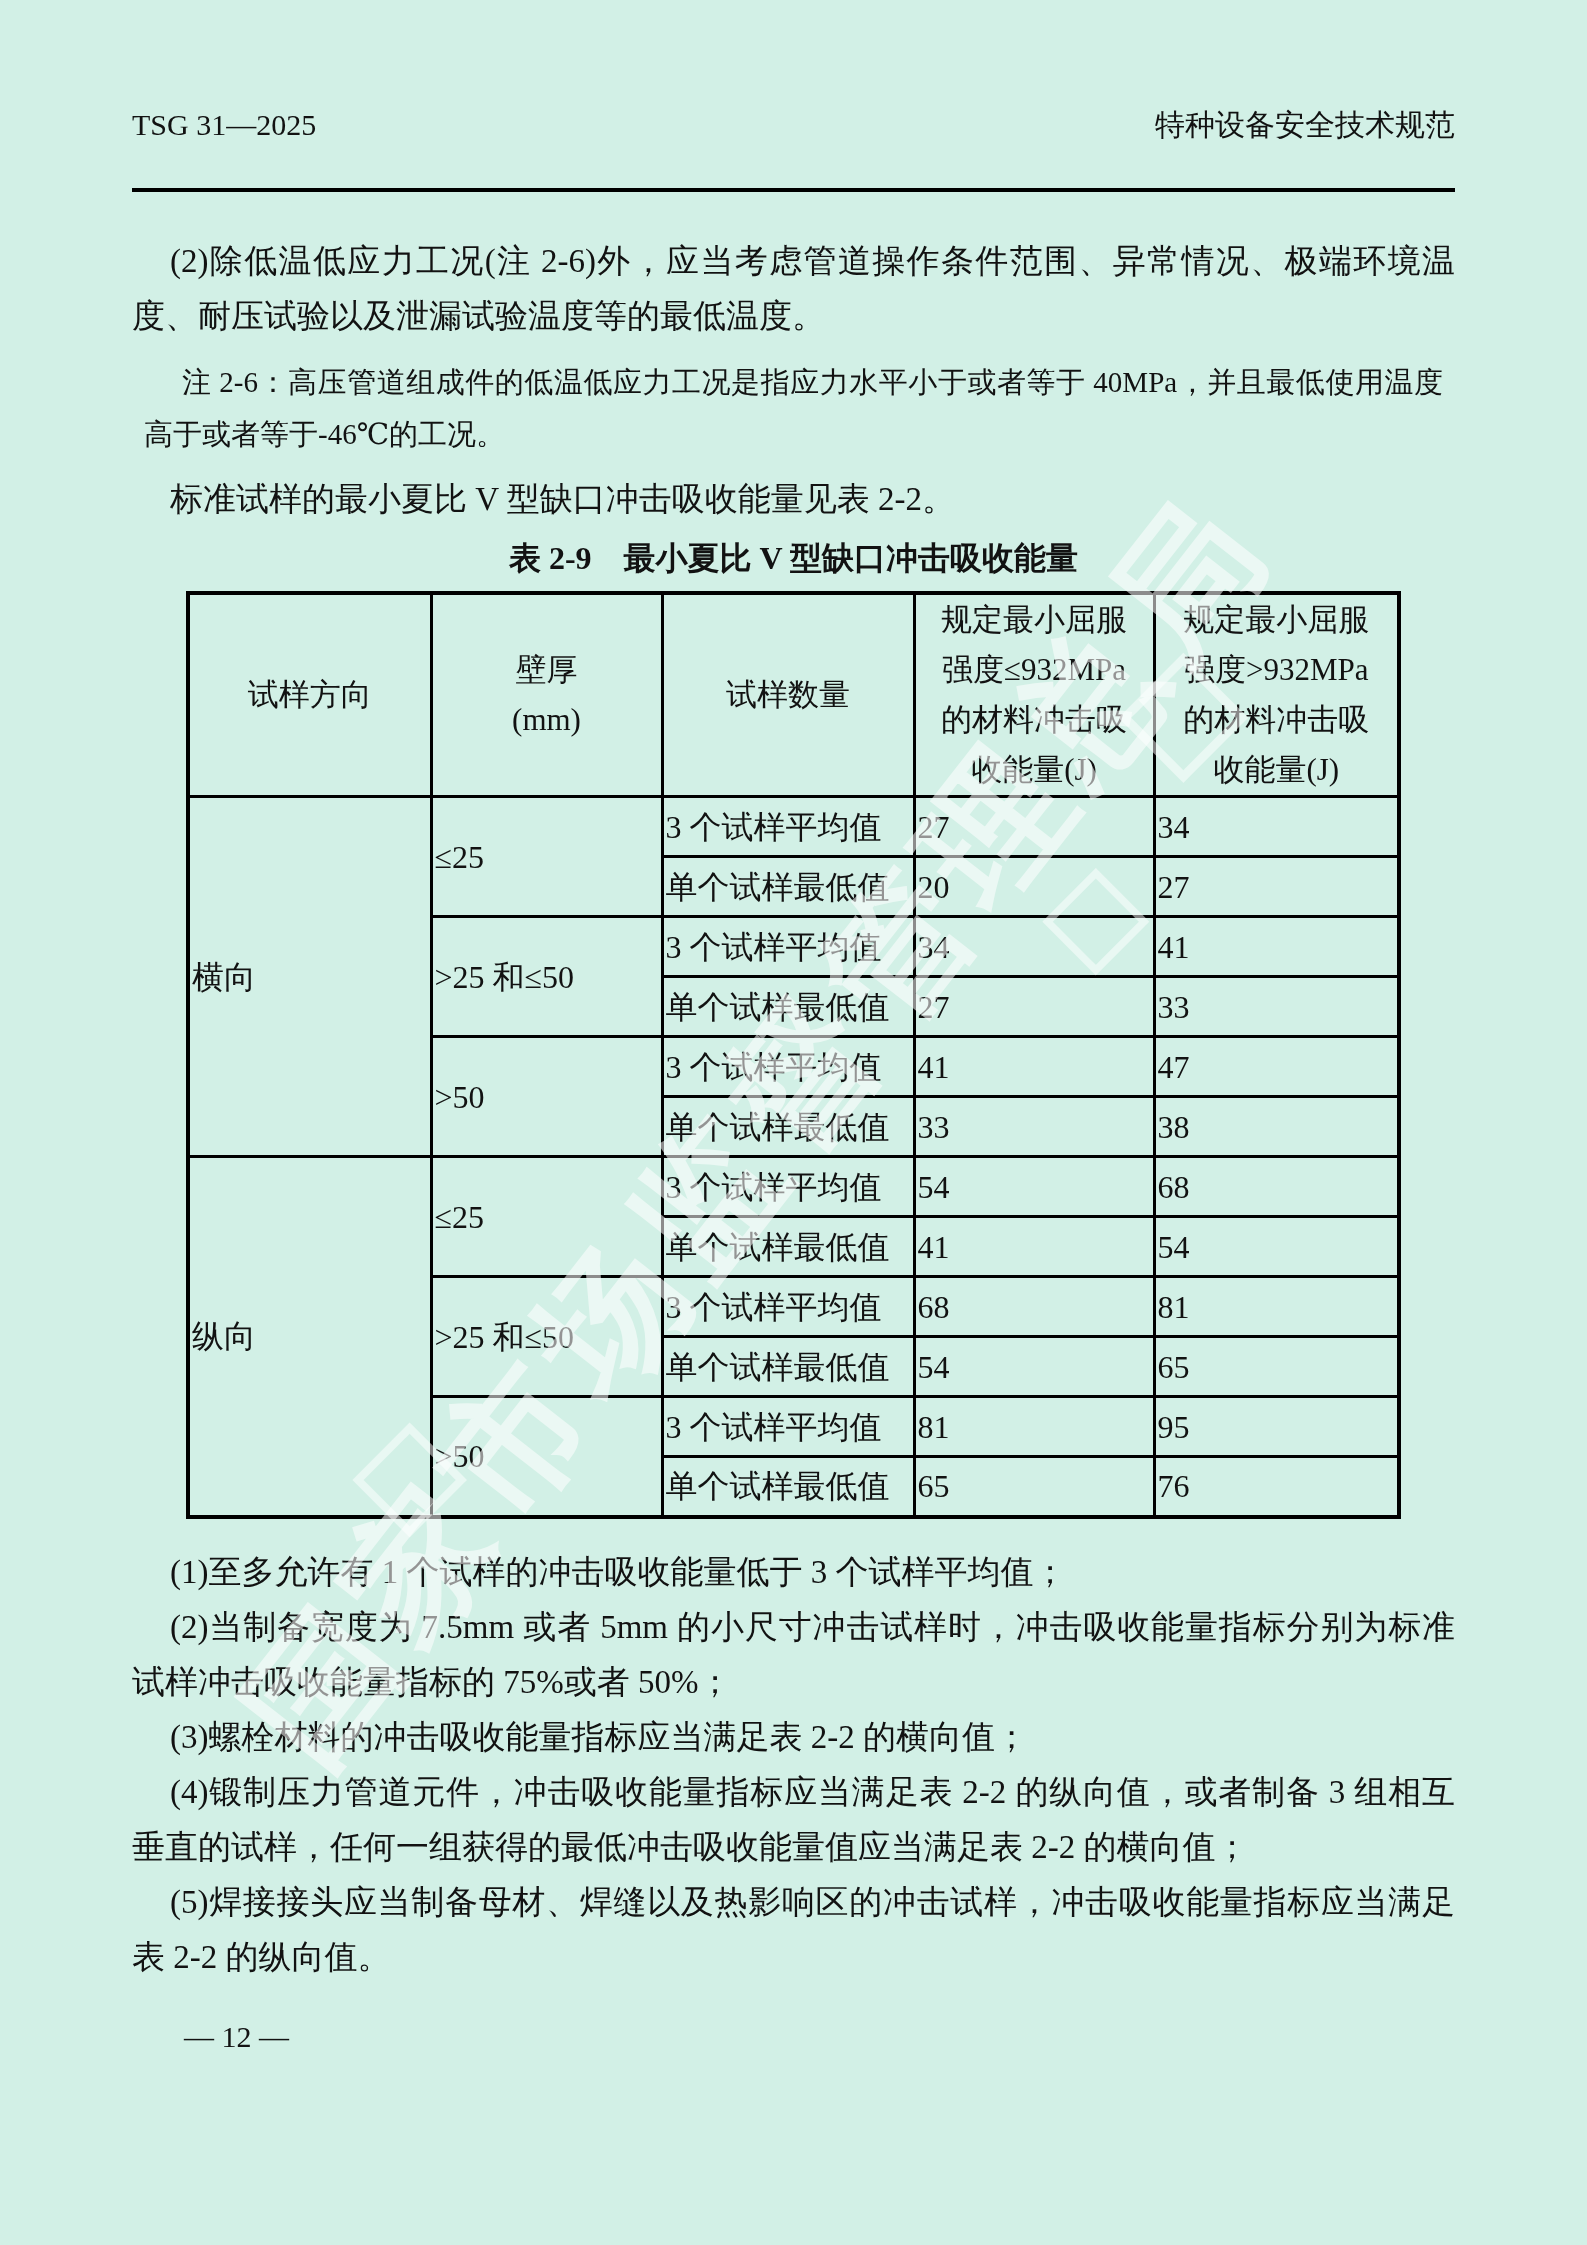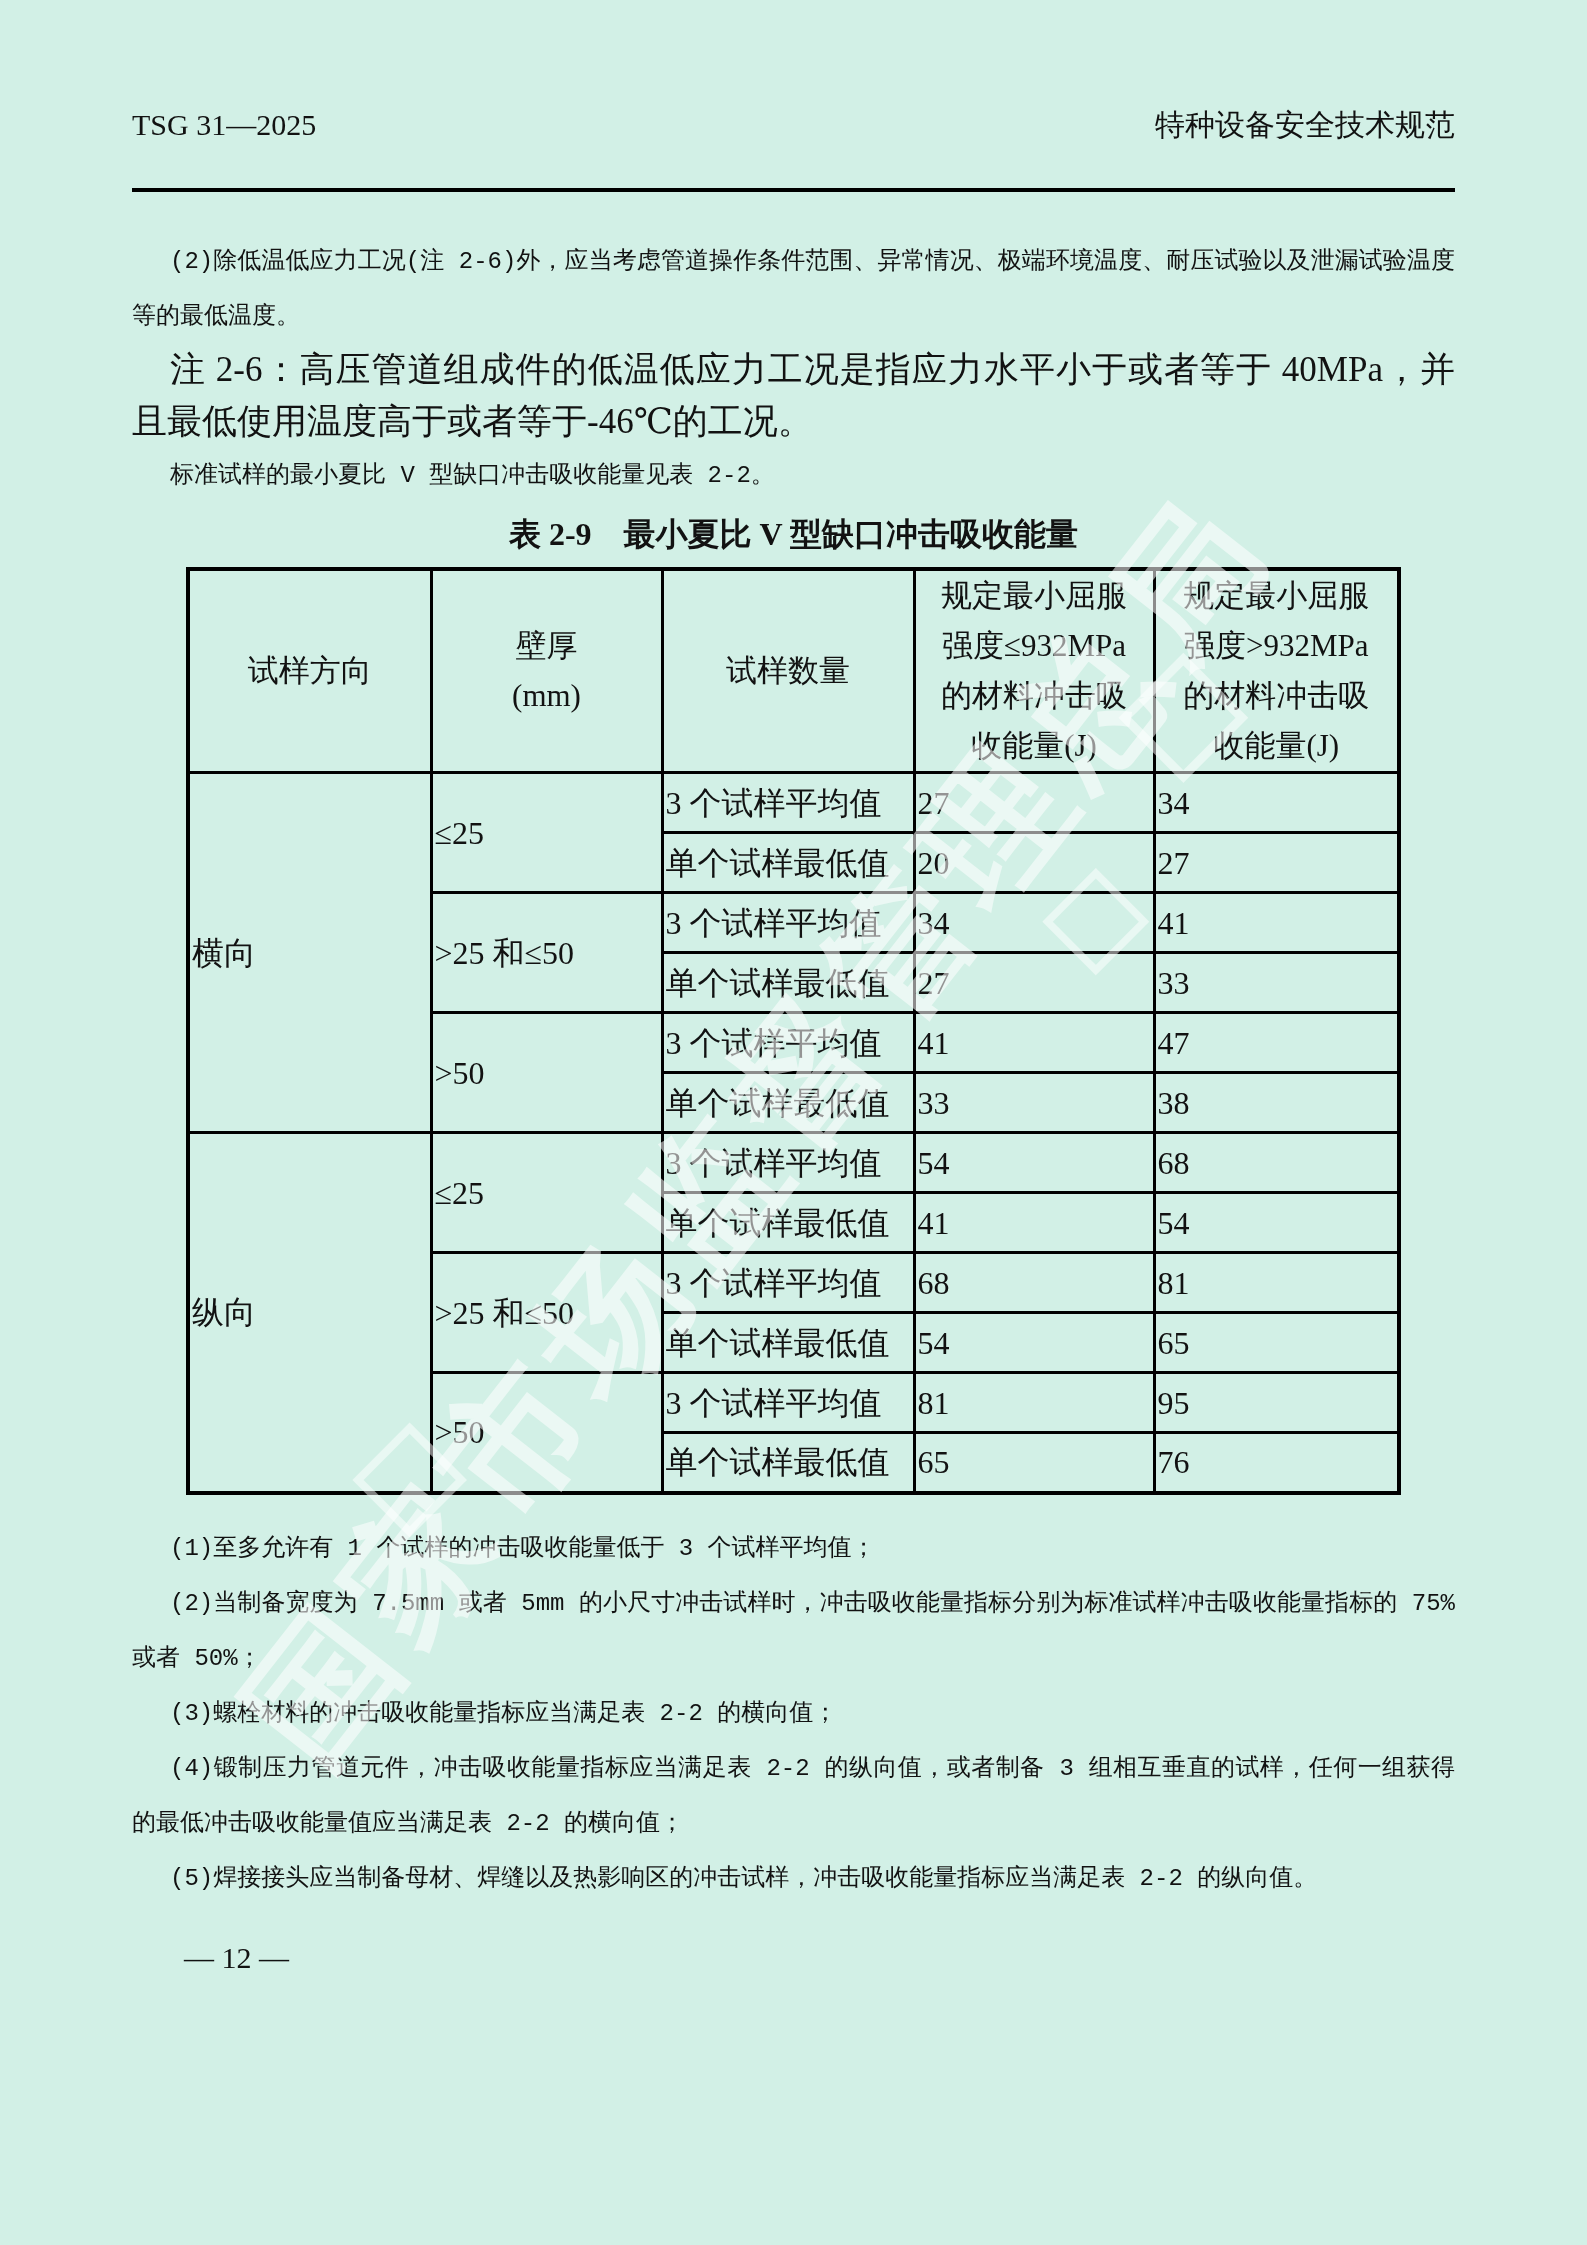--- a/index.html
+++ b/index.html
@@ -28,33 +28,32 @@
   }
   .header-rule {
     border: none;
     border-top: 4px solid #000;
     margin: 44px 0 0 0;
   }
 
   
   .content { margin-top: 42px; }
   .para {
-    font-size: 24px;
+    font-size: 33px;
     line-height: 55px;
     text-align: justify;
     text-indent: 38px;
     margin: 0;
-    font-family: Liberation Mono, monospace;
   }
   .note {
-    font-size: 35px;
+    font-size: 29px;
     line-height: 52px;
     text-align: justify;
     text-indent: 38px;
-    margin: 0;
+    margin: 12px;
   }
   .heading {
     font-size: 33px;
     line-height: 55px;
     font-weight: bold;
     text-indent: 42px;
     margin: 0;
   }
 
   

